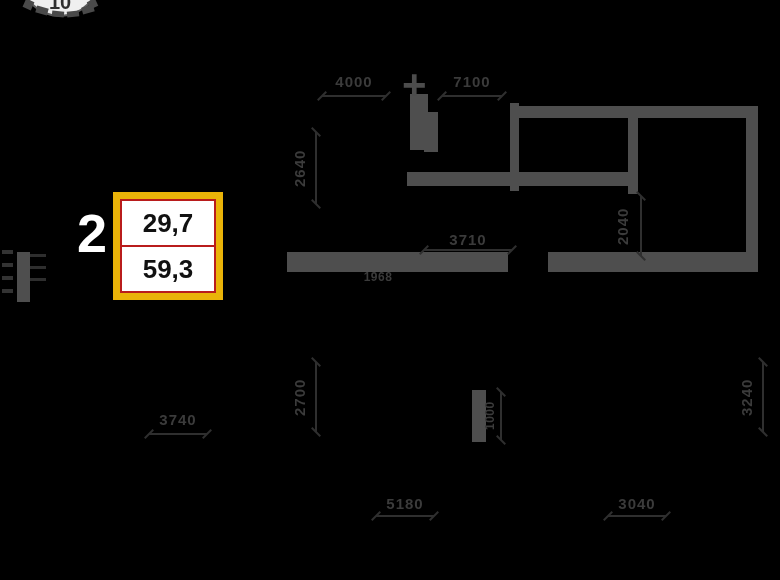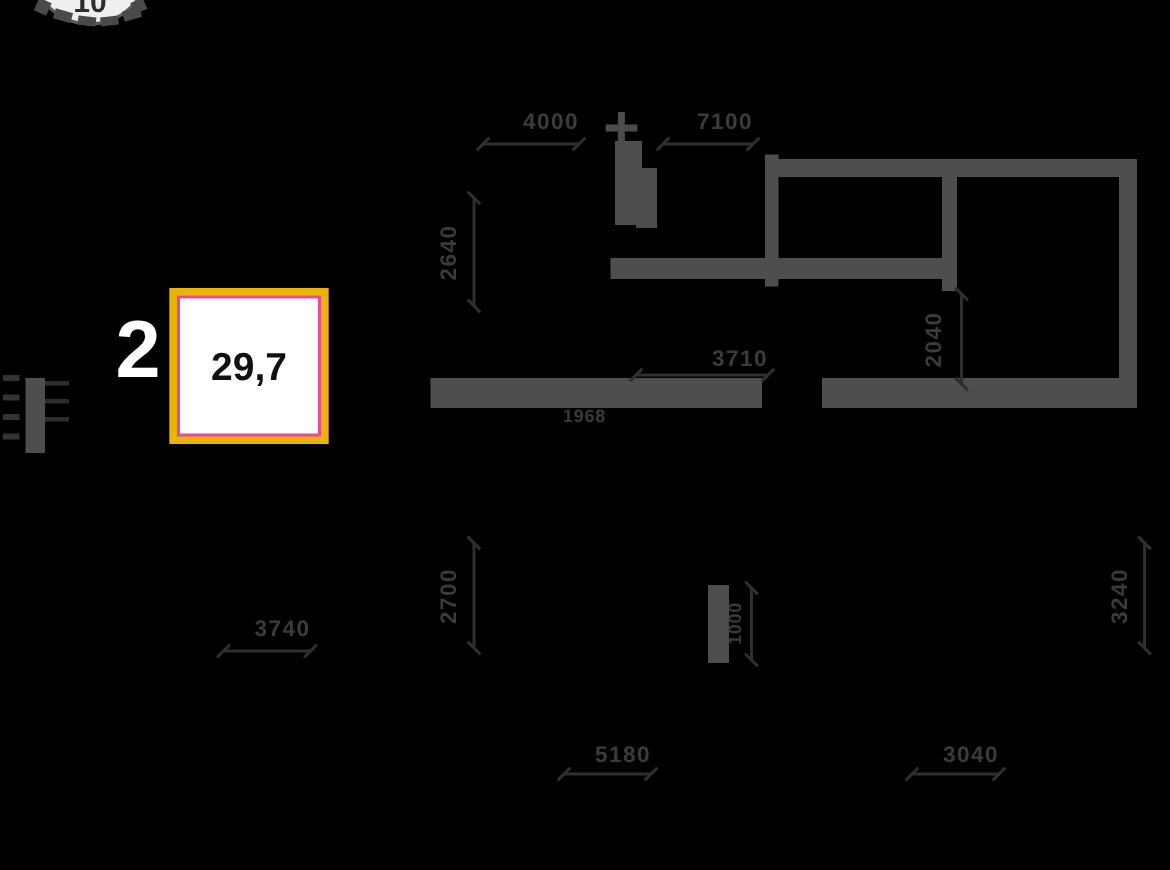--- a/index.html
+++ b/index.html
@@ -9,30 +9,30 @@
   
   .floor-circle{position:absolute;left:20px;top:-64px;width:76px;height:76px;border-radius:50%;
                 background:#efefef;border:2px solid #5e5e5e;display:flex;align-items:flex-end;
                 justify-content:center;color:#2f2f2f;font-weight:700;font-size:20px;
                 padding-bottom:1px;box-sizing:content-box;}
   .ring-dash{position:absolute;background:#4a4a4a;}
 
   
   .apt-num{position:absolute;left:70px;top:206px;width:44px;color:#fff;font-weight:700;
            font-size:54px;line-height:1;text-align:center;}
-  .area-box{position:absolute;left:113px;top:192px;width:92px;height:90px;background:#ec4899;
-            border:5px solid #eab308;padding:2px;display:flex;flex-direction:column;gap:2px;}
+  .area-box{position:absolute;left:113px;top:192px;width:92px;height:90px;background:#b91c1c;
+            border:7px solid #eab308;padding:2px;display:flex;flex-direction:column;gap:2px;}
   .area-cell{flex:1;background:#fff;color:#111;font-weight:700;font-size:26px;display:flex;
              align-items:center;justify-content:center;letter-spacing:0;}
 
   
   .wall{position:absolute;background:#4e4e4e;}
 
   
-  .dim{position:absolute;color:#3b3b3b;font-weight:700;font-size:15px;text-align:right;
+  .dim{position:absolute;color:#3b3b3b;font-weight:700;font-size:15px;text-align:center;
        letter-spacing:1px;line-height:1;}
   .dim.v{writing-mode:vertical-rl;transform:rotate(180deg);text-align:center;}
   .dim.small{font-size:12px;letter-spacing:0.5px;}
 
   
   .dl{position:absolute;background:#2f2f2f;}
   .dl.h{height:2px;}
   .dl.h::before,.dl.h::after{content:"";position:absolute;top:-5px;width:2px;height:12px;
         background:#2f2f2f;transform:rotate(45deg);}
   .dl.h::before{left:-1px;} .dl.h::after{right:-1px;}
@@ -61,20 +61,21 @@
   <div class="ring-dash" style="left:36px;top:7px;width:12px;height:7px;transform:rotate(16deg);"></div>
   <div class="ring-dash" style="left:52px;top:11px;width:12px;height:6px;transform:rotate(6deg);"></div>
   <div class="ring-dash" style="left:67px;top:11px;width:12px;height:6px;transform:rotate(-6deg);"></div>
   <div class="ring-dash" style="left:82px;top:6px;width:12px;height:7px;transform:rotate(-16deg);"></div>
   <div class="ring-dash" style="left:88px;top:0;width:9px;height:8px;transform:rotate(-24deg);"></div>
 
   <div>
     <div class="apt-num">2</div>
     <div class="area-box">
       <div class="area-cell">29,7</div>
+      <div class="area-cell">59,3</div>
     </div>
   </div>
 
   <div class="tick" style="left:30px;top:254px;width:16px;height:3px;"></div>
   <div class="tick" style="left:30px;top:266px;width:16px;height:3px;"></div>
   <div class="tick" style="left:30px;top:278px;width:16px;height:3px;"></div>
 
   <div class="edge-mark" style="left:2px;top:250px;width:11px;height:4px;"></div>
   <div class="edge-mark" style="left:2px;top:263px;width:11px;height:4px;"></div>
   <div class="edge-mark" style="left:2px;top:276px;width:11px;height:4px;"></div>

